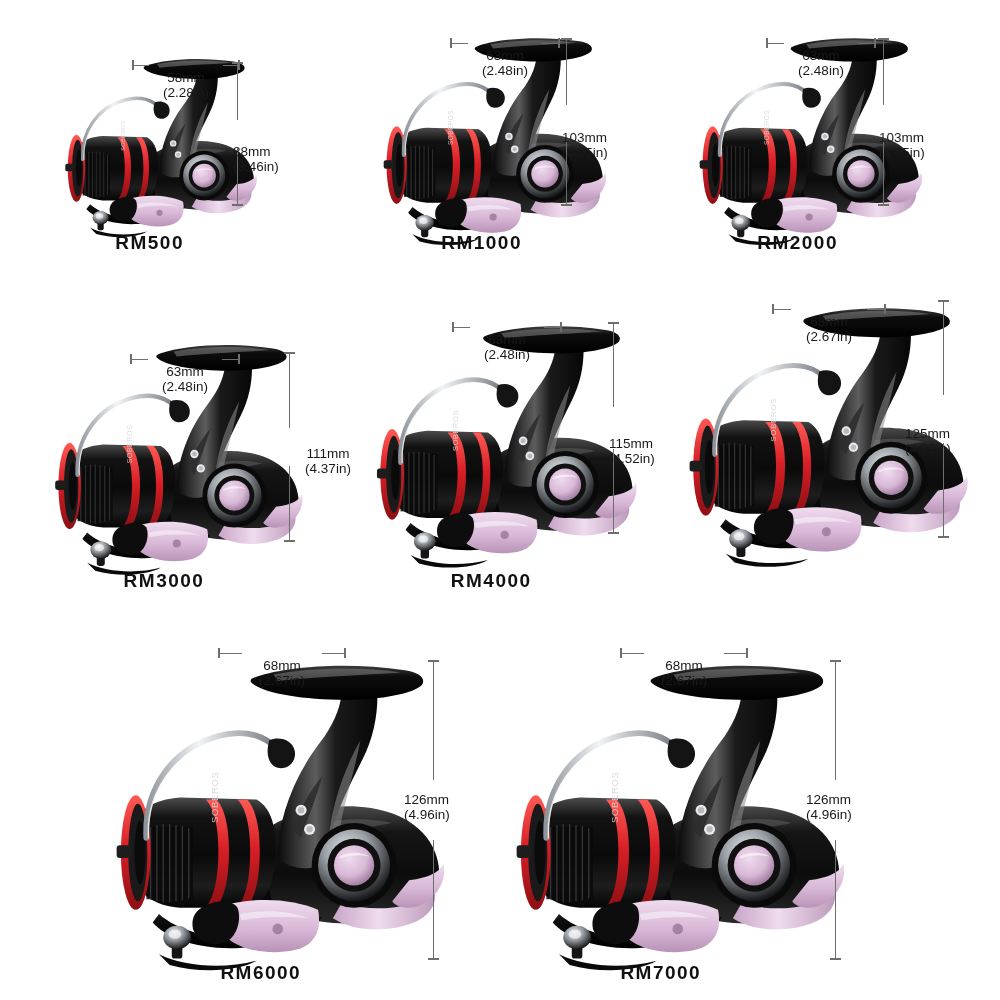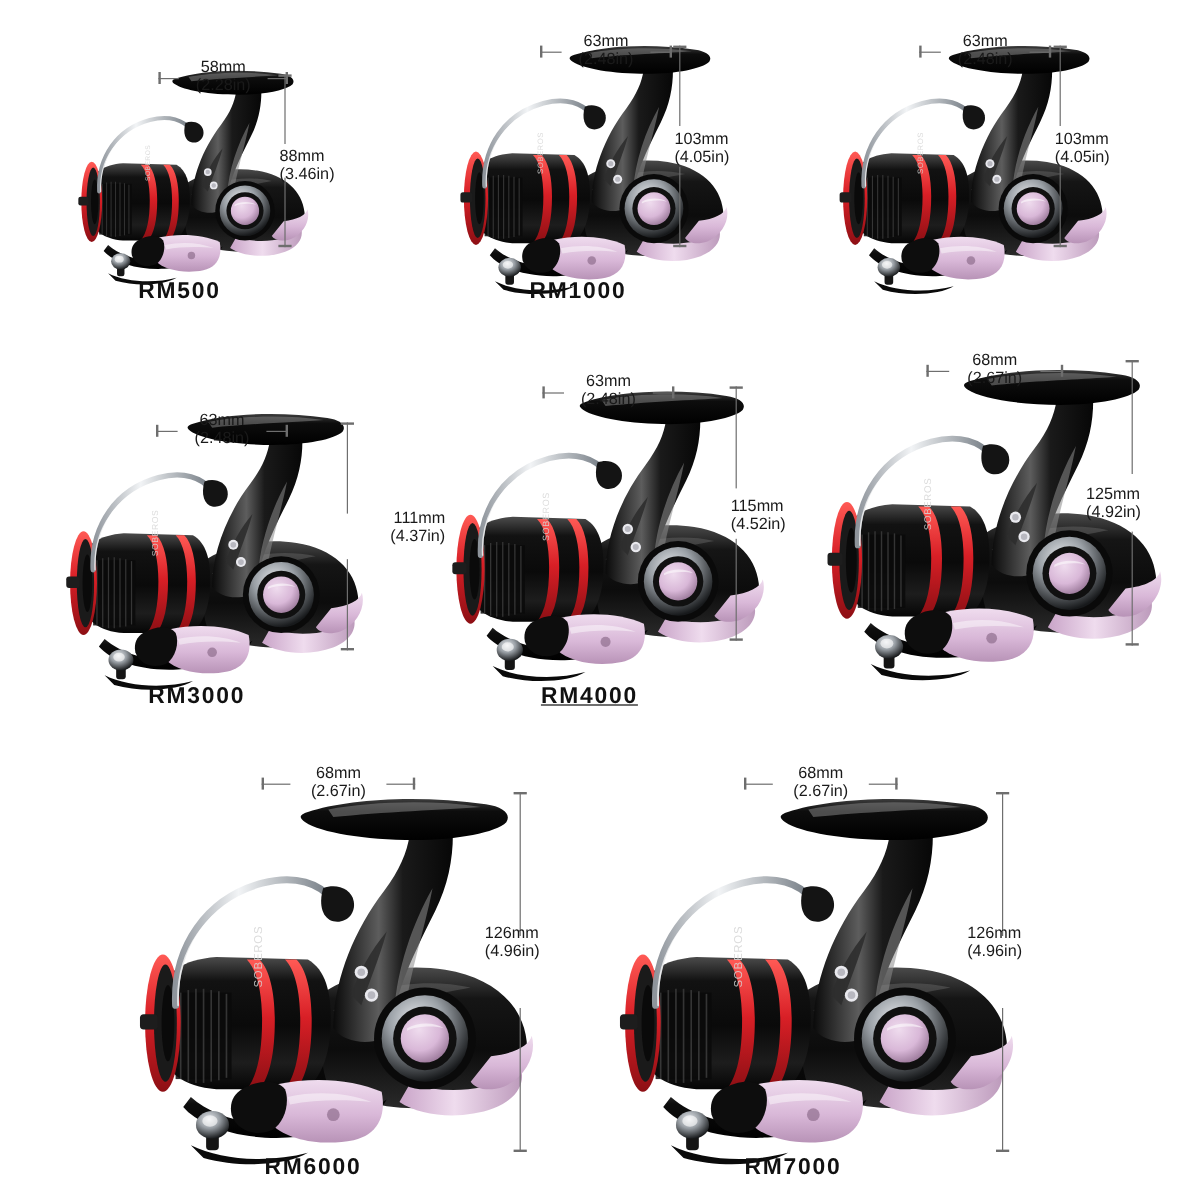--- a/index.html
+++ b/index.html
@@ -27,20 +27,21 @@
     white-space:nowrap;
   }
 
   .dim-text{
     position:absolute;
     font-family:"Liberation Sans", sans-serif;
     color:#1a1a1a;
     white-space:nowrap;
     line-height:1.12;
     text-align:center;
+    margin-top:22px;
   }
   .dim-text .l2{ display:block; }
 
   .svg-wrap{ position:absolute; left:0; top:0; }
   svg{ display:block; overflow:visible; }
 </style>
 </head>
 <body>
 
 <div id="sheet">
@@ -574,20 +575,23 @@
   <div class="dim-line-v" style="position:absolute;left:878px;top:38px;width:11px;height:168px;">
     <div style="position:absolute;left:0;top:0;width:11px;height:1.6px;background:#6e6e6e;"></div>
     <div style="position:absolute;left:4.7px;top:0;width:1.6px;height:67.2px;background:#6e6e6e;"></div>
     <div style="position:absolute;left:0;bottom:0;width:11px;height:1.6px;background:#6e6e6e;"></div>
     <div style="position:absolute;left:4.7px;bottom:0;width:1.6px;height:67.2px;background:#6e6e6e;"></div>
   </div>
   <div class="dim-text" style="left:879px;top:108px;width:86px;text-align:left;font-size:13.5px;">
     <span>103mm</span>
     <span class="l2">(4.05in)</span>
   </div>
+    <div class="model-label" style="left:667.6px;top:232px;width:260px;font-size:19px;">
+             <span>RM2000</span>
+           </div>
     <div class="reel-cell" style="left:20px;top:318px;width:288px;height:268px;">
              <div class="svg-wrap" style="width:288px;height:268px;transform:scale(0.8);transform-origin:0 0;">
 
 <svg width="360" height="335" viewBox="0 0 360 335">
   <defs>
     <linearGradient id="grad3body" x1="0" y1="0" x2="0" y2="1">
       <stop offset="0%" stop-color="#4a4a4a"></stop>
       <stop offset="22%" stop-color="#151515"></stop>
       <stop offset="58%" stop-color="#0c0c0c"></stop>
       <stop offset="100%" stop-color="#2a2a2a"></stop>
@@ -747,21 +751,21 @@
   <div class="dim-text" style="left:130px;top:342px;width:110px;font-size:13.5px;">
     <span>63mm</span>
     <span class="l2">(2.48in)</span>
   </div>
   <div class="dim-line-v" style="position:absolute;left:284px;top:352px;width:11px;height:190px;">
     <div style="position:absolute;left:0;top:0;width:11px;height:1.6px;background:#6e6e6e;"></div>
     <div style="position:absolute;left:4.7px;top:0;width:1.6px;height:76px;background:#6e6e6e;"></div>
     <div style="position:absolute;left:0;bottom:0;width:11px;height:1.6px;background:#6e6e6e;"></div>
     <div style="position:absolute;left:4.7px;bottom:0;width:1.6px;height:76px;background:#6e6e6e;"></div>
   </div>
-  <div class="dim-text" style="left:285px;top:424px;width:86px;text-align:right;font-size:13.5px;">
+  <div class="dim-text" style="left:285px;top:424px;width:86px;text-align:center;font-size:13.5px;">
     <span>111mm</span>
     <span class="l2">(4.37in)</span>
   </div>
     <div class="model-label" style="left:34px;top:570px;width:260px;font-size:19px;">
              <span>RM3000</span>
            </div>
     <div class="reel-cell" style="left:340px;top:298px;width:302.4px;height:281.4px;">
              <div class="svg-wrap" style="width:302.4px;height:281.4px;transform:scale(0.84);transform-origin:0 0;">
 
 <svg width="360" height="335" viewBox="0 0 360 335">
@@ -931,21 +935,21 @@
   <div class="dim-line-v" style="position:absolute;left:608px;top:322px;width:11px;height:212px;">
     <div style="position:absolute;left:0;top:0;width:11px;height:1.6px;background:#6e6e6e;"></div>
     <div style="position:absolute;left:4.7px;top:0;width:1.6px;height:84.80000000000001px;background:#6e6e6e;"></div>
     <div style="position:absolute;left:0;bottom:0;width:11px;height:1.6px;background:#6e6e6e;"></div>
     <div style="position:absolute;left:4.7px;bottom:0;width:1.6px;height:84.80000000000001px;background:#6e6e6e;"></div>
   </div>
   <div class="dim-text" style="left:609px;top:414px;width:86px;text-align:left;font-size:13.5px;">
     <span>115mm</span>
     <span class="l2">(4.52in)</span>
   </div>
-    <div class="model-label" style="left:361.2px;top:570px;width:260px;font-size:19px;text-decoration:underline;">
+    <div class="model-label" style="left:361.2px;top:570px;width:260px;font-size:19px;">
              <span>RM4000</span>
            </div>
     <div class="reel-cell" style="left:650px;top:278px;width:324px;height:301.5px;">
              <div class="svg-wrap" style="width:324px;height:301.5px;transform:scale(0.9);transform-origin:0 0;">
 
 <svg width="360" height="335" viewBox="0 0 360 335">
   <defs>
     <linearGradient id="grad5body" x1="0" y1="0" x2="0" y2="1">
       <stop offset="0%" stop-color="#4a4a4a"></stop>
       <stop offset="22%" stop-color="#151515"></stop>

